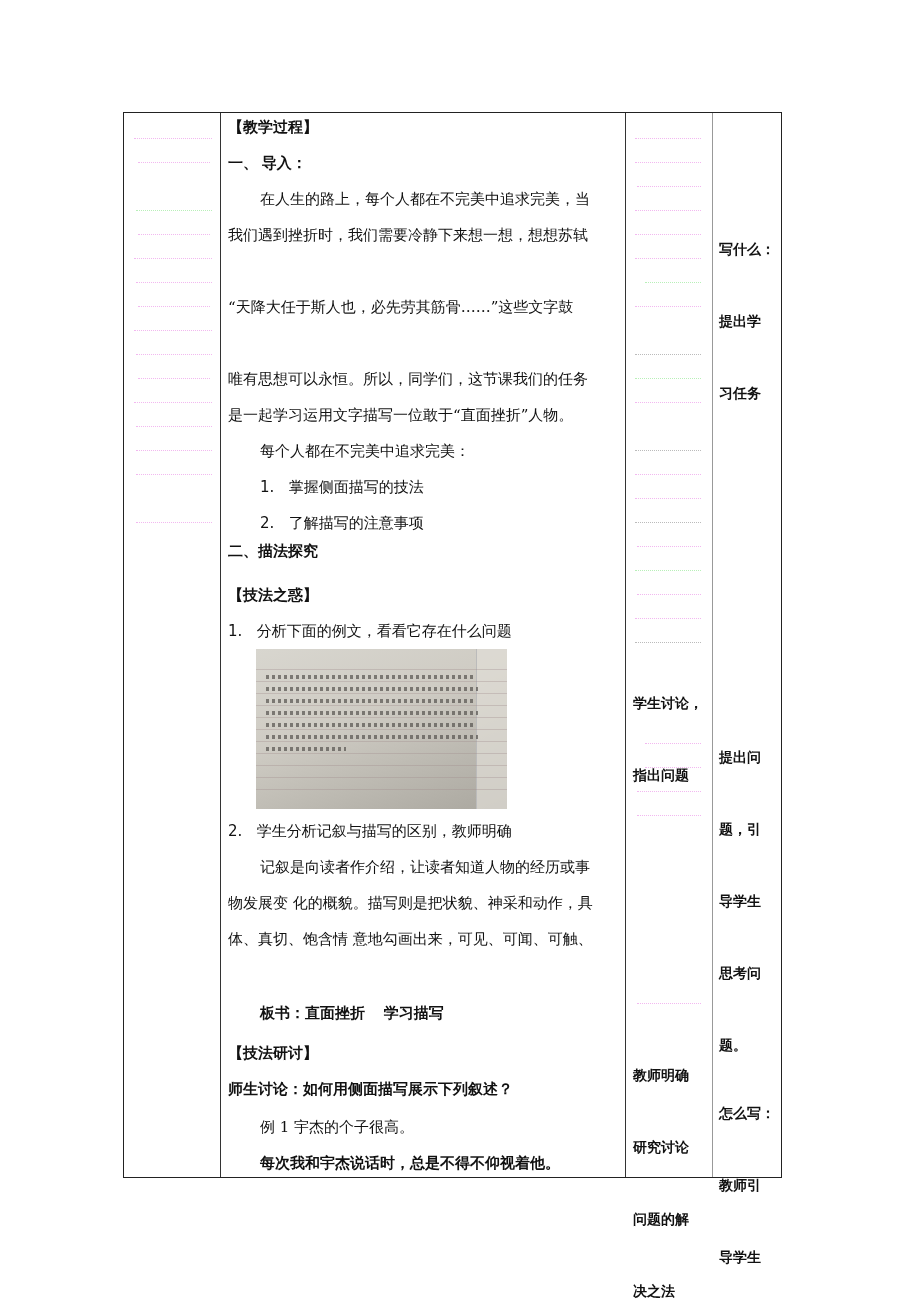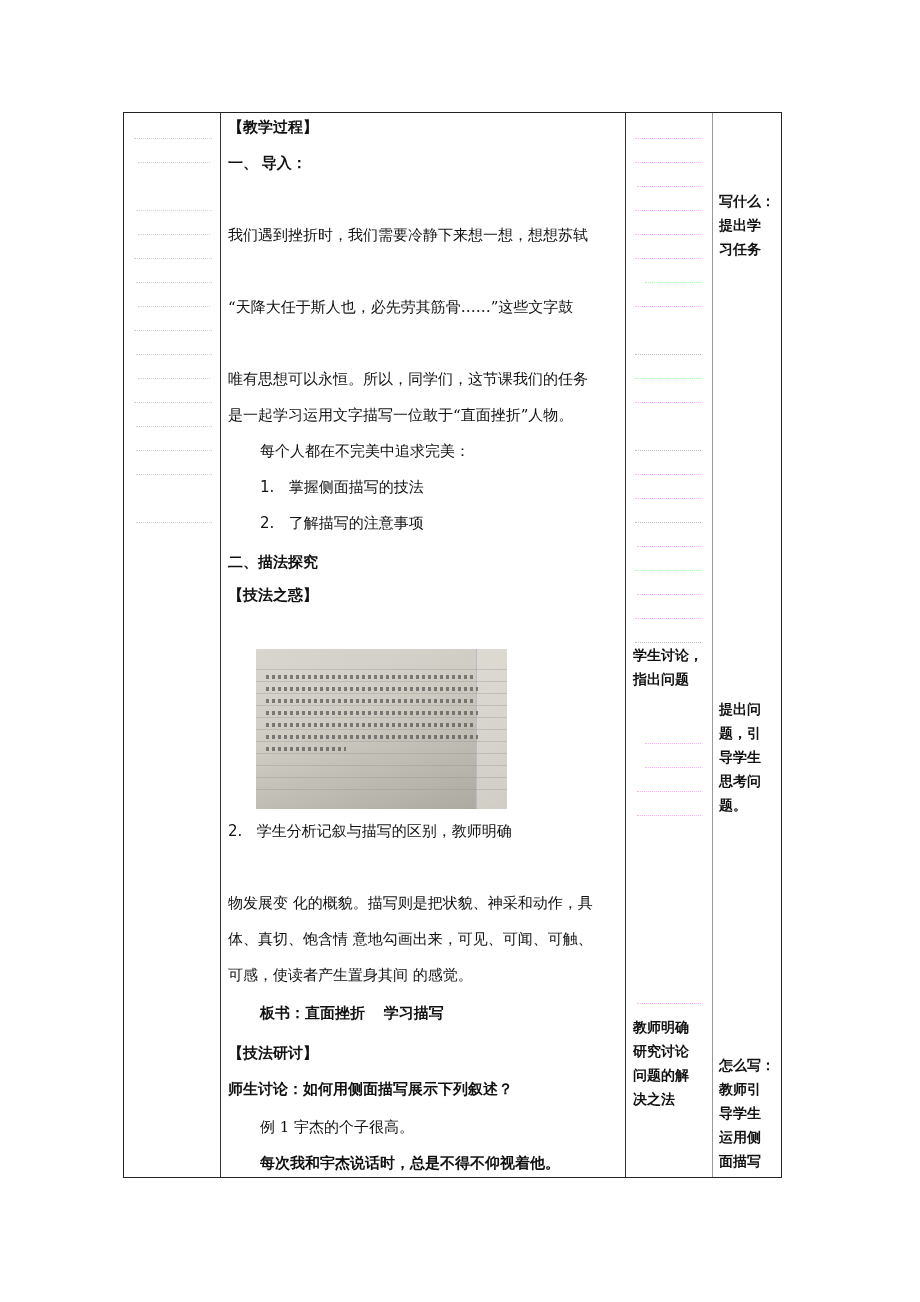--- a/index.html
+++ b/index.html
@@ -17,21 +17,21 @@
   .dot.k { border-top-color:#bbb; }
   .line { position:absolute; left:8px; font-size:15px; white-space:nowrap; line-height:20px; }
   .bold { font-weight:bold; font-family:Liberation Serif, serif; }
   .sans { font-family:"DejaVu Sans","Liberation Sans",sans-serif; }
   .photo { position:absolute; left:36px; top:536px; width:251px; height:160px;
            background:linear-gradient(160deg,#d8d6cf 0%,#cfccc4 40%,#b6b3ab 80%,#aaa79f 100%); overflow:hidden; }
   .photo .rule { position:absolute; left:0; right:0; height:0; border-top:1px solid rgba(160,140,140,0.35); }
   .photo .scrib { position:absolute; left:10px; height:4px; background:repeating-linear-gradient(90deg,#55524e 0 3px,transparent 3px 6px); opacity:0.7; }
   .photo .page2 { position:absolute; right:0; top:0; width:30px; height:100%; background:rgba(225,222,215,0.7); border-left:1px solid #bbb; }
   .side { position:absolute; font-size:14px; line-height:24px; font-family:"DejaVu Sans","Liberation Sans",sans-serif; font-weight:bold; }
-  .side span { display:block; white-space:nowrap; }
+  .side span { display:block; white-space:nowrap;margin-top:48px; }
 </style>
 </head>
 <body>
 
 <div class="table">
   <div class="col1">
     <div class="dot" style="left:10px;top:25px;width:78px"></div>
     <div class="dot" style="left:14px;top:49px;width:72px"></div>
     <div class="dot g" style="left:12px;top:97px;width:76px"></div>
     <div class="dot" style="left:14px;top:121px;width:72px"></div>
@@ -46,33 +46,37 @@
     <div class="dot" style="left:12px;top:337px;width:76px"></div>
     <div class="dot" style="left:12px;top:361px;width:76px"></div>
     <div class="dot" style="left:12px;top:409px;width:76px"></div>
   </div>
 
   <div class="vline" style="left:96px"></div>
 
   <div class="col2">
     <div class="line bold" style="top:4px">【教学过程】</div>
     <div class="line bold" style="top:40px">一、  导入：</div>
+    <div class="line" style="top:76px;left:40px">在人生的路上，每个人都在不完美中追求完美，当</div>
     <div class="line" style="top:112px">我们遇到挫折时，我们需要冷静下来想一想，想想苏轼</div>
     <div class="line" style="top:184px">“天降大任于斯人也，必先劳其筋骨……”这些文字鼓</div>
     <div class="line" style="top:256px">唯有思想可以永恒。所以，同学们，这节课我们的任务</div>
     <div class="line" style="top:292px">是一起学习运用文字描写一位敢于“直面挫折”人物。</div>
     <div class="line" style="top:328px;left:40px">每个人都在不完美中追求完美：</div>
     <div class="line" style="top:364px;left:40px">
       <span class="sans">1.</span>&nbsp;&nbsp;&nbsp;<span>掌握侧面描写的技法</span>
     </div>
     <div class="line" style="top:400px;left:40px">
       <span class="sans">2.</span>&nbsp;&nbsp;&nbsp;<span>了解描写的注意事项</span>
     </div>
-    <div class="line bold" style="top:439px">二、描法探究</div>
+    <div class="line bold" style="top:428px">二、描法探究</div>
     <div class="line bold" style="top:472px">【技法之惑】</div>
+    <div class="line" style="top:508px">
+      <span class="sans">1.</span>&nbsp;&nbsp;&nbsp;<span>分析下面的例文，看看它存在什么问题</span>
+    </div>
 
     <div class="photo">
       <div class="page2"></div>
       <div class="rule" style="top:20px"></div>
       <div class="rule" style="top:32px"></div>
       <div class="rule" style="top:44px"></div>
       <div class="rule" style="top:56px"></div>
       <div class="rule" style="top:68px"></div>
       <div class="rule" style="top:80px"></div>
       <div class="rule" style="top:92px"></div>
@@ -85,23 +89,23 @@
       <div class="scrib" style="top:50px;width:210px"></div>
       <div class="scrib" style="top:62px;width:212px"></div>
       <div class="scrib" style="top:74px;width:210px"></div>
       <div class="scrib" style="top:86px;width:212px"></div>
       <div class="scrib" style="top:98px;width:80px"></div>
     </div>
 
     <div class="line" style="top:708px">
       <span class="sans">2.</span>&nbsp;&nbsp;&nbsp;<span>学生分析记叙与描写的区别，教师明确</span>
     </div>
+    <div class="line" style="top:744px;left:40px">记叙是向读者作介绍，让读者知道人物的经历或事</div>
     <div class="line" style="top:780px">物发展变 化的概貌。描写则是把状貌、神采和动作，具</div>
     <div class="line" style="top:816px">体、真切、饱含情 意地勾画出来，可见、可闻、可触、</div>
-    <div class="line" style="top:852px">可感，使读者产生置身其间 的感觉。</div>
     <div class="line bold" style="top:890px;left:40px;white-space:pre">板书：直面挫折     学习描写</div>
     <div class="line bold" style="top:930px">【技法研讨】</div>
     <div class="line bold" style="top:966px">师生讨论：如何用侧面描写展示下列叙述？</div>
     <div class="line" style="top:1004px;left:40px">例 1  宇杰的个子很高。</div>
     <div class="line bold" style="top:1040px;left:40px">每次我和宇杰说话时，总是不得不仰视着他。</div>
   </div>
 
   <div class="vline" style="left:501px"></div>
 
   <div class="col3">

